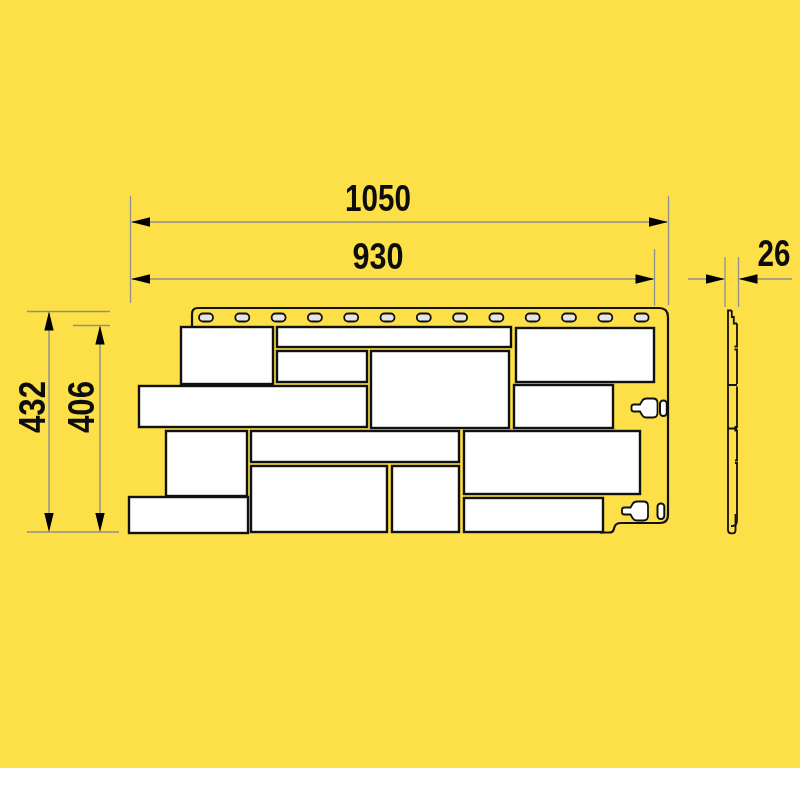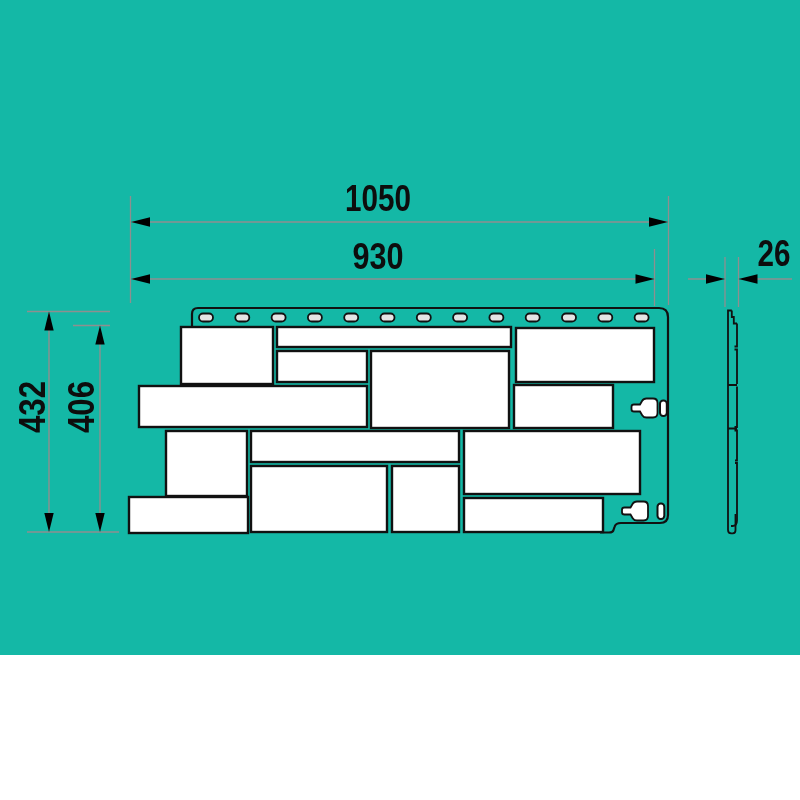--- a/index.html
+++ b/index.html
@@ -3,22 +3,22 @@
 <meta charset="utf-8">
 <style>
   html, body {
     margin: 0;
     padding: 0;
     background: #ffffff;
   }
   .canvas {
     position: relative;
     width: 800px;
-    height: 655px;
-    background: #14b8a6;
+    height: 768px;
+    background: #fde047;
     overflow: hidden;
     font-family: "Liberation Sans", sans-serif;
     text-align: right;
   }
   svg { display: block; }
   .dim-text {
     font-family: "Liberation Sans", sans-serif;
     font-weight: 700;
     font-size: 37px;
     fill: #0d0d0d;

